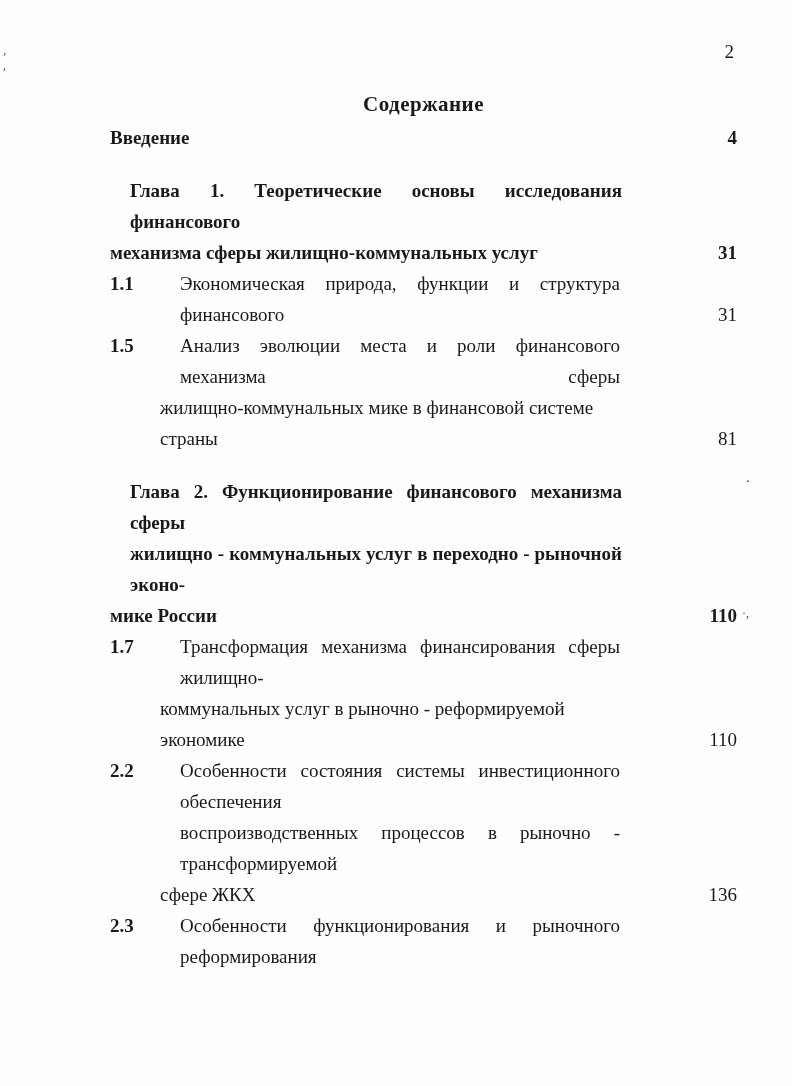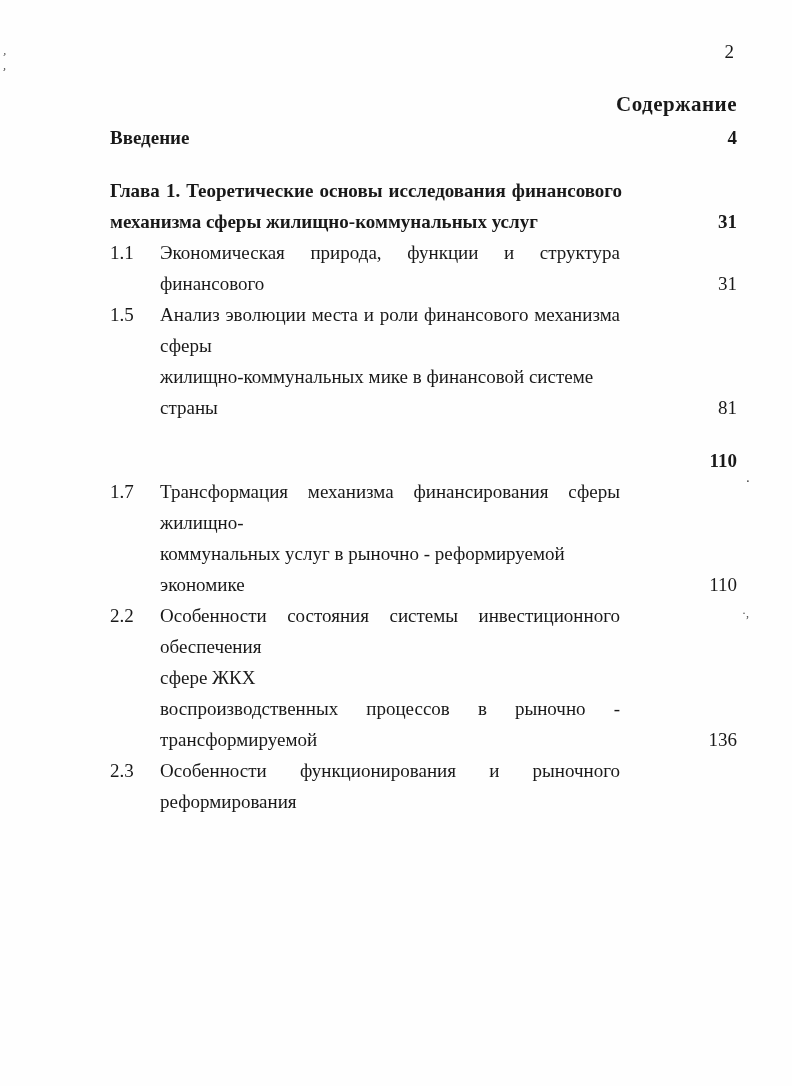--- a/index.html
+++ b/index.html
@@ -22,37 +22,37 @@
     top: 40px;
     right: 58px;
     font-size: 19px;
     line-height: 24px;
   }
   .title {
     margin: 0;
     font-size: 21px;
     line-height: 36px;
     font-weight: bold;
-    text-align: right;
+    text-align: center;
     letter-spacing: 0.5px;
   }
   .row { display: flex; align-items: flex-start; }
-  .row .num { flex: 0 0 50px; width: 50px; }
+  .row .num { flex: 0 0 50px; width: 50px; font-weight: bold; }
   .row .text { flex: 0 0 460px; width: 460px; }
   .row.chapter .text { flex: 0 0 512px; width: 512px; }
   .row .pg {
     flex: 1 1 auto;
     text-align: right;
     align-self: flex-end;
     white-space: nowrap;
   }
   .row.chapter { margin-top: 22px; font-weight: bold; }
   .b { font-weight: bold; }
   .ln { text-align: left; }
-  .ln.j { text-align: justify; text-align-last: justify; }
+  .ln.j { text-align: justify; text-align-last: justify; margin-left: 20px; }
   .art { position: absolute; color: #4a4a4a; }
   .art1 { left: 2px;  top: 42px;  font-size: 12px; transform: rotate(12deg); }
   .art2 { left: 2px;  top: 57px;  font-size: 12px; transform: rotate(8deg); }
   .art3 { left: 746px; top: 462px; font-size: 15px; }
   .art4 { left: 742px; top: 598px; font-size: 12px; }
 </style>
 </head>
 <body>
 
 <div class="sheet">
@@ -95,38 +95,43 @@
     <div class="row">
       <div class="num">1.5</div>
       <div class="text">
         <div class="ln j">Анализ эволюции места и роли финансового механизма сферы</div>
         <div class="ln">жилищно-коммунальных мике в финансовой системе страны</div>
       </div>
       <div class="pg">81</div>
     </div>
 
     <div class="row chapter">
+      <div class="text">
+        <div class="ln j">Глава 2. Функционирование финансового механизма сферы</div>
+        <div class="ln j">жилищно - коммунальных услуг в переходно - рыночной эконо-</div>
+        <div class="ln">мике России</div>
+      </div>
       <div class="pg">110</div>
     </div>
 
     <div class="row">
       <div class="num">1.7</div>
       <div class="text">
         <div class="ln j">Трансформация механизма финансирования сферы жилищно-</div>
         <div class="ln">коммунальных услуг в рыночно - реформируемой экономике</div>
       </div>
       <div class="pg">110</div>
     </div>
 
     <div class="row">
       <div class="num">2.2</div>
       <div class="text">
         <div class="ln j">Особенности состояния системы инвестиционного обеспечения</div>
+        <div class="ln j">воспроизводственных процессов в рыночно - трансформируемой</div>
         <div class="ln">сфере ЖКХ</div>
-        <div class="ln j">воспроизводственных процессов в рыночно - трансформируемой</div>
       </div>
       <div class="pg">136</div>
     </div>
 
     <div class="row">
       <div class="num">2.3</div>
       <div class="text">
         <div class="ln j">Особенности функционирования и рыночного реформирования</div>
 
       </div>

